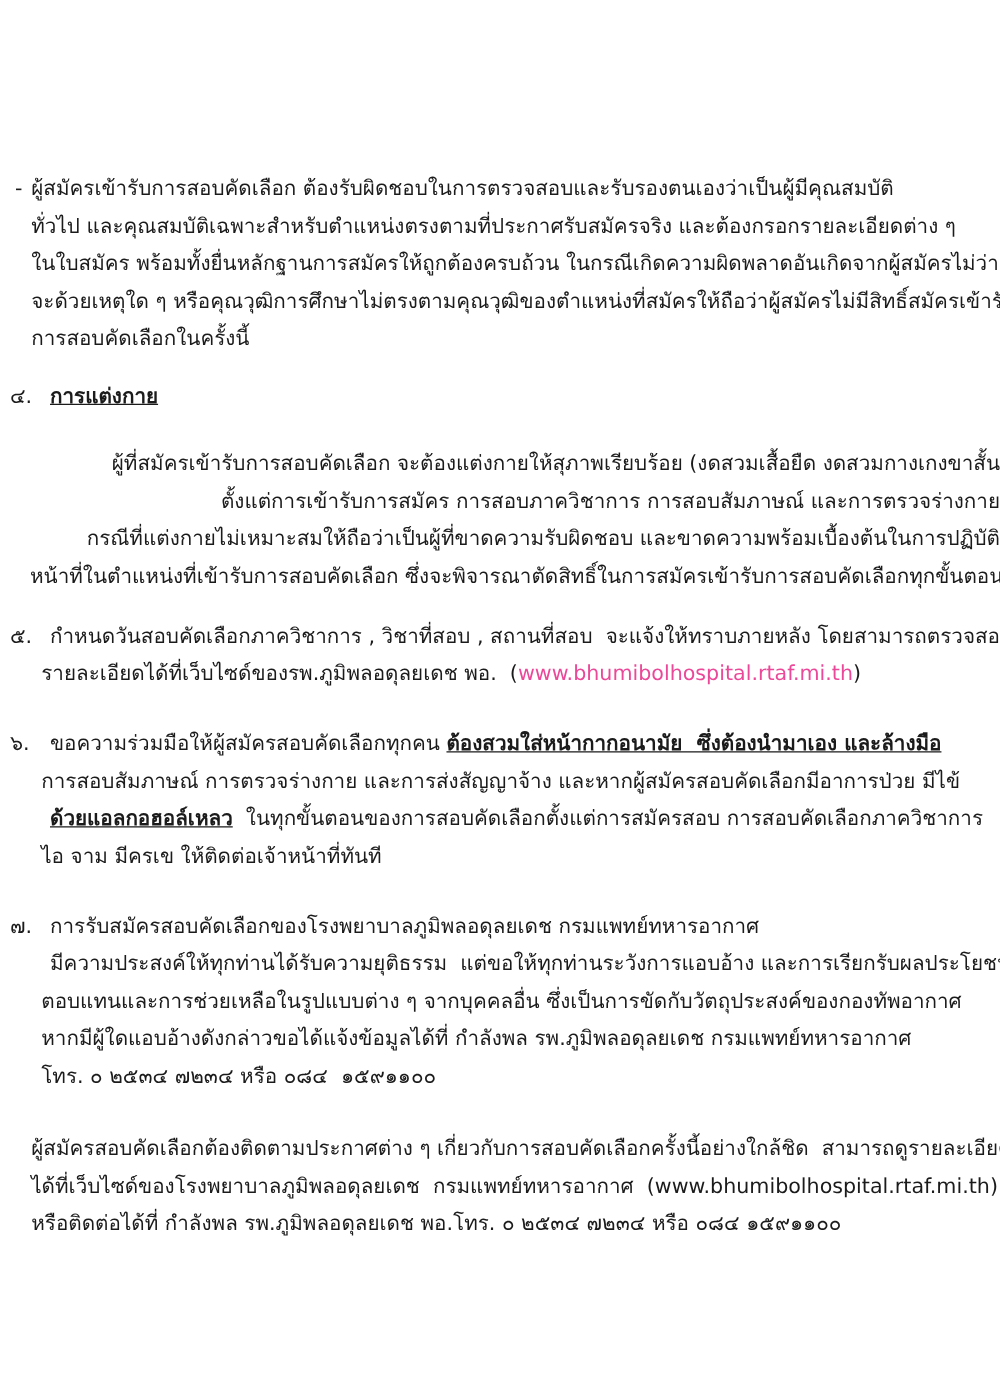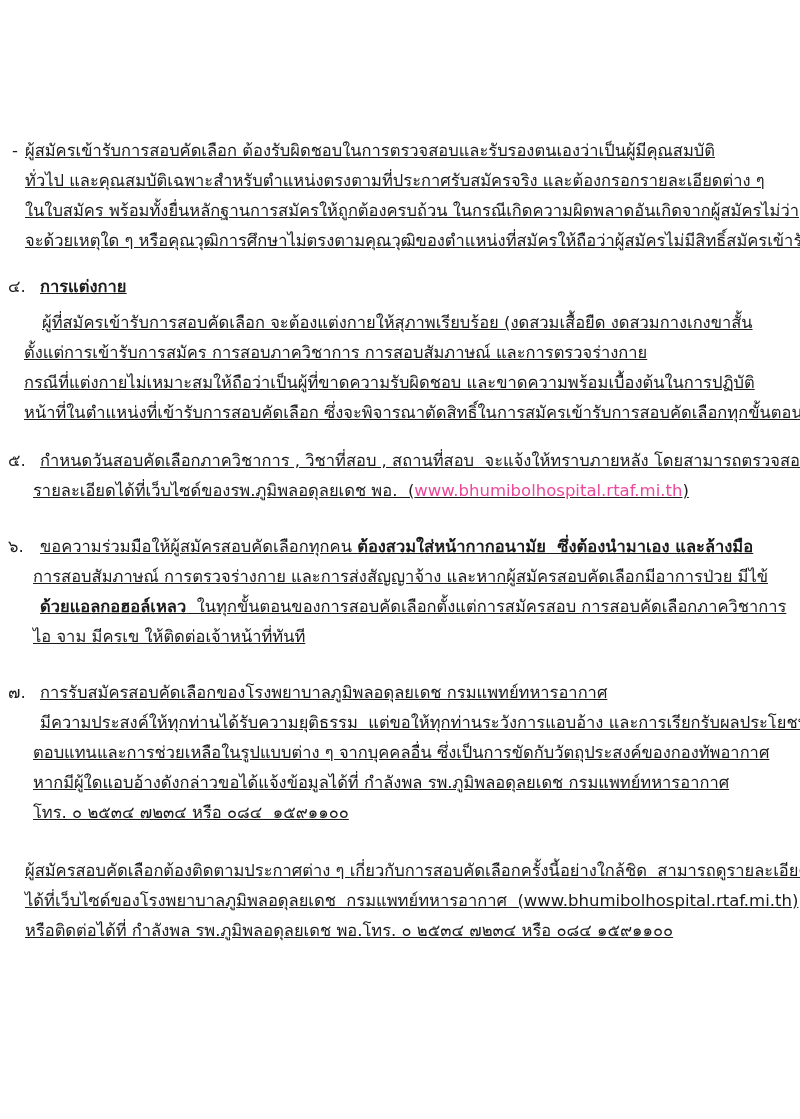--- a/index.html
+++ b/index.html
@@ -19,21 +19,20 @@
     box-sizing: border-box;
     width: 800px;
     height: 1119px;
     padding-top: 136px;
     font-size: 16.5px;
   }
   .line {
     white-space: pre;
     line-height: 30px;
     height: 30px;
-    text-decoration: underline;
   }
   
   .intro {
     position: relative;
     padding-left: 25px;
   }
   .intro .bullet {
     position: absolute;
     left: 12px;
     top: 0;
@@ -57,22 +56,23 @@
   .sec-heading {
     margin-top: 16px;
   }
   .sec-heading .heading-text {
     font-weight: bold;
     text-decoration: underline;
     padding-left: 7px;
   }
   
   .s4para {
-    margin-top: 6px;
+    margin-top: 24px;
     padding-left: 24px;
+    text-align: right;
   }
   .s4para .line.first {
     padding-left: 18px;
   }
   .mt-sec5 { margin-top: 18px; }
   .mt-sec6 { margin-top: 26px; }
   .mt-sec7 { margin-top: 26px; }
   
   .closing {
     margin-top: 28px;
@@ -91,20 +91,21 @@
 <body>
 
 <div class="doc">
 
   <div class="intro">
     <span class="bullet">-</span>
     <div class="line">ผู้สมัครเข้ารับการสอบคัดเลือก ต้องรับผิดชอบในการตรวจสอบและรับรองตนเองว่าเป็นผู้มีคุณสมบัติ</div>
     <div class="line">ทั่วไป และคุณสมบัติเฉพาะสำหรับตำแหน่งตรงตามที่ประกาศรับสมัครจริง และต้องกรอกรายละเอียดต่าง ๆ</div>
     <div class="line">ในใบสมัคร พร้อมทั้งยื่นหลักฐานการสมัครให้ถูกต้องครบถ้วน ในกรณีเกิดความผิดพลาดอันเกิดจากผู้สมัครไม่ว่า</div>
     <div class="line">จะด้วยเหตุใด ๆ หรือคุณวุฒิการศึกษาไม่ตรงตามคุณวุฒิของตำแหน่งที่สมัครให้ถือว่าผู้สมัครไม่มีสิทธิ์สมัครเข้ารับ</div>
+    <div class="line">การสอบคัดเลือกในครั้งนี้</div>
   </div>
 
   <div class="sec sec-heading">
     <span class="num">๔.</span>
     <div class="line"><span class="heading-text">การแต่งกาย</span></div>
   </div>
 
   <div class="s4para">
     <div class="line first">ผู้ที่สมัครเข้ารับการสอบคัดเลือก จะต้องแต่งกายให้สุภาพเรียบร้อย (งดสวมเสื้อยืด งดสวมกางเกงขาสั้น</div>
     <div class="line">ตั้งแต่การเข้ารับการสมัคร การสอบภาควิชาการ การสอบสัมภาษณ์ และการตรวจร่างกาย</div>

